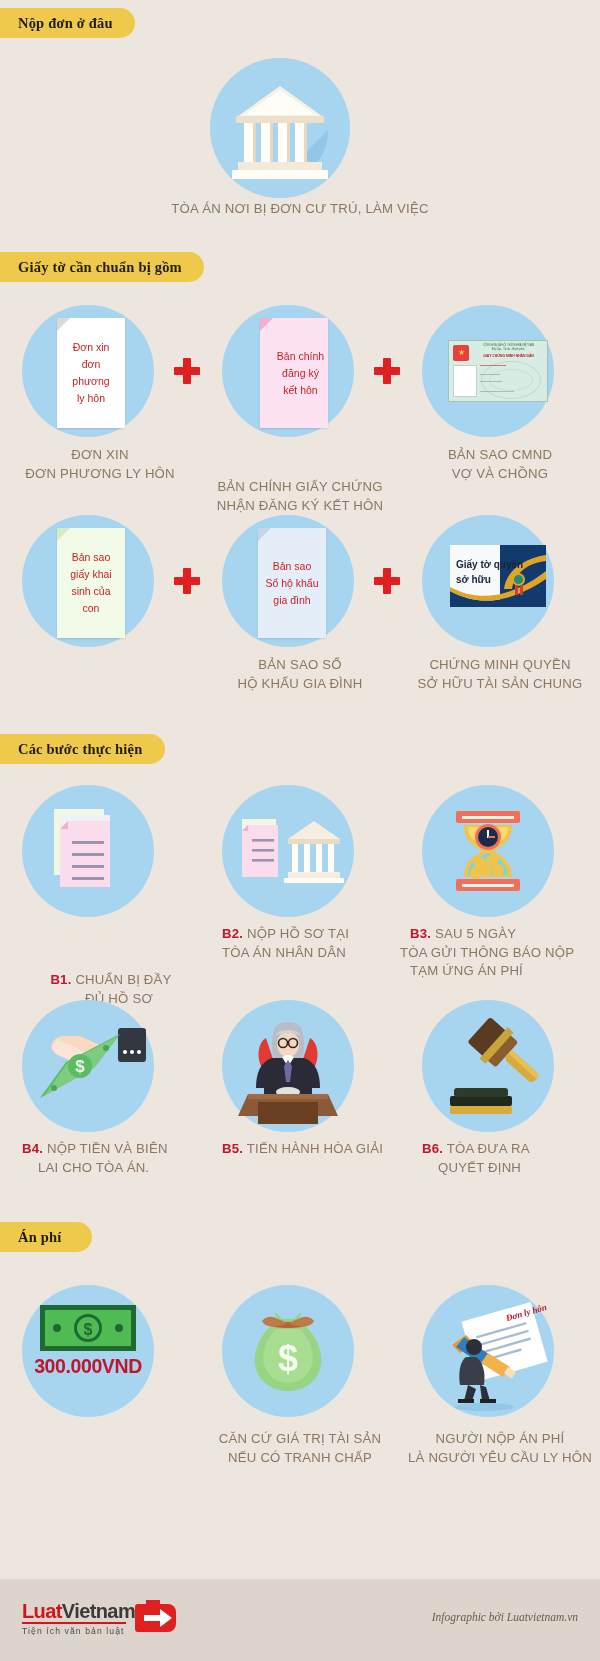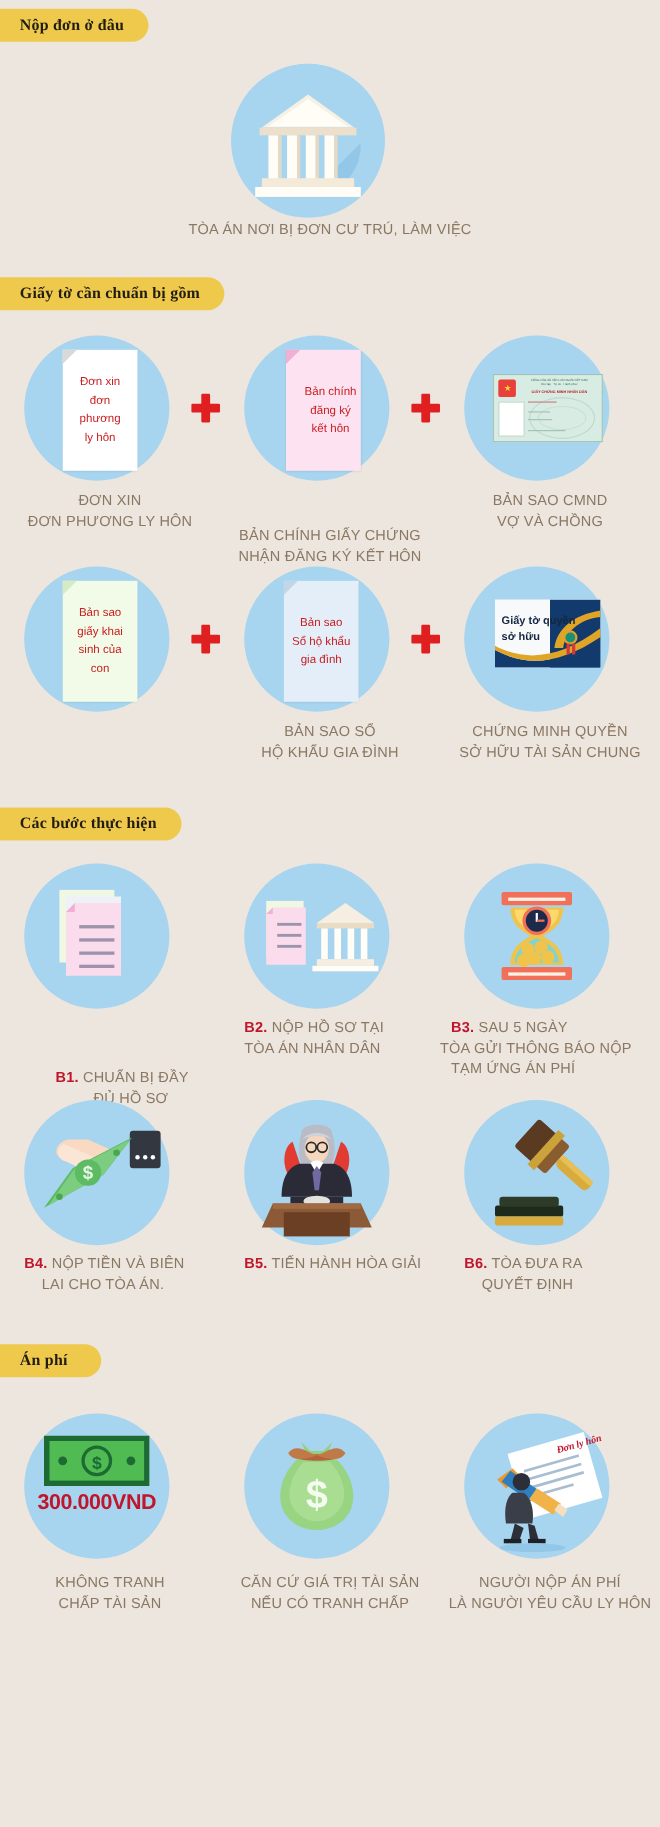--- a/index.html
+++ b/index.html
@@ -428,24 +428,20 @@
   <svg viewBox="0 0 96 46" width="96" height="46" style="position:absolute; left:40px; top:1305px;">
     <rect x="0" y="0" width="96" height="46" fill="#1d6b33"></rect>
     <rect x="5" y="5" width="86" height="36" fill="#4fbb52"></rect>
     <circle cx="48" cy="23" r="14" fill="#1d6b33"></circle>
     <circle cx="48" cy="23" r="11" fill="#4fbb52"></circle>
     <text x="48" y="30" font-size="16" text-anchor="middle" fill="#1d6b33" font-family="Liberation Sans, sans-serif" font-weight="bold">$</text>
     <circle cx="17" cy="23" r="4" fill="#1d6b33"></circle>
     <circle cx="79" cy="23" r="4" fill="#1d6b33"></circle>
   </svg>
   <div style="position:absolute; left:22px; top:1355px; width:132px; text-align:center; font-size:19.5px; font-weight:bold; color:#c0152b; letter-spacing:-.4px;">300.000VND</div>
-  <div class="cap" style="left:0; top:1430px; width:200px;">
-    <div>KHÔNG TRANH</div>
-    <div>CHẤP TÀI SẢN</div>
-  </div>
 
   <div class="circle" style="left:222px; top:1285px; width:132px; height:132px;">
     <svg viewBox="0 0 132 132" width="132" height="132">
       <path d="M52 26 l6 14 h16 l6 -14 l-8 8 h-12 z" fill="#93d17e"></path>
       <path d="M50 40 c-14 12 -20 30 -16 44 c4 14 18 22 32 22 c14 0 28 -8 32 -22 c4 -14 -2 -32 -16 -44 z" fill="#98d482"></path>
       <path d="M54 44 c-10 10 -15 25 -12 36 c3 11 14 18 24 18 c10 0 21 -7 24 -18 c3 -11 -2 -26 -12 -36 z" fill="#a9dd92"></path>
       <path d="M48 40 c6 -4 30 -4 36 0 c-2 4 -34 4 -36 0 z" fill="#b6633c"></path>
       <path d="M40 36 c8 -10 18 0 26 2 c-10 4 -22 6 -26 -2 z" fill="#c07a47"></path>
       <path d="M92 36 c-8 -10 -18 0 -26 2 c10 4 22 6 26 -2 z" fill="#c07a47"></path>
       <text x="66" y="86" font-size="36" text-anchor="middle" fill="#f4fbef" font-family="Liberation Sans, sans-serif" font-weight="bold">$</text>
@@ -477,14 +473,29 @@
       <rect x="36" y="114" width="16" height="4" fill="#1e2128"></rect>
       <rect x="58" y="114" width="16" height="4" fill="#1e2128"></rect>
       <ellipse cx="62" cy="122" rx="30" ry="4" fill="#93c7e8"></ellipse>
     </svg>
   </div>
   <div class="cap" style="left:400px; top:1430px; width:200px;">
     <div>NGƯỜI NỘP ÁN PHÍ</div>
     <div>LÀ NGƯỜI YÊU CẦU LY HÔN</div>
   </div>
 
+  <div class="footer">
+    <div class="logo">
+      <div class="logo-main">
+        <span class="logo-luat">Luat</span><span class="logo-viet">Vietnam</span>
+      </div>
+      <div class="logo-rule"></div>
+      <div class="logo-sub">Tiện ích văn bản luật</div>
+      <svg class="logo-arrow" viewBox="0 0 42 40">
+        <path d="M4 6 h30 a8 8 0 0 1 8 8 v12 a8 8 0 0 1 -8 8 h-30 a3 3 0 0 1 -3 -3 v-22 a3 3 0 0 1 3 -3 z" fill="#e02020"></path>
+        <path d="M12 2 h14 v5 h-14 z" fill="#e02020"></path>
+        <path d="M10 17 h16 v-6 l12 9 l-12 9 v-6 h-16 z" fill="#ffffff"></path>
+      </svg>
+    </div>
+    <div class="credit">Infographic bởi Luatvietnam.vn</div>
+  </div>
 
 </div>
 
 </body></html>

